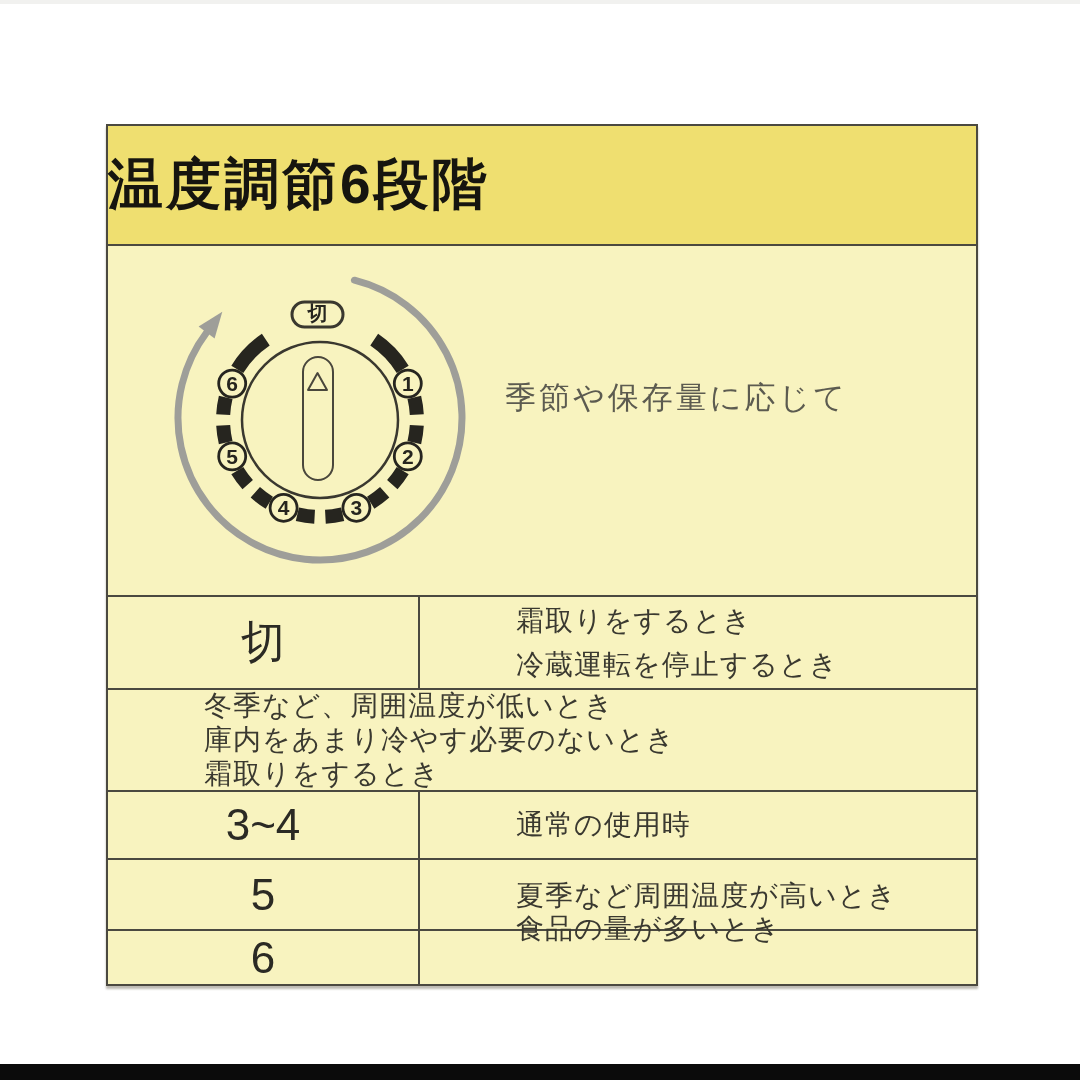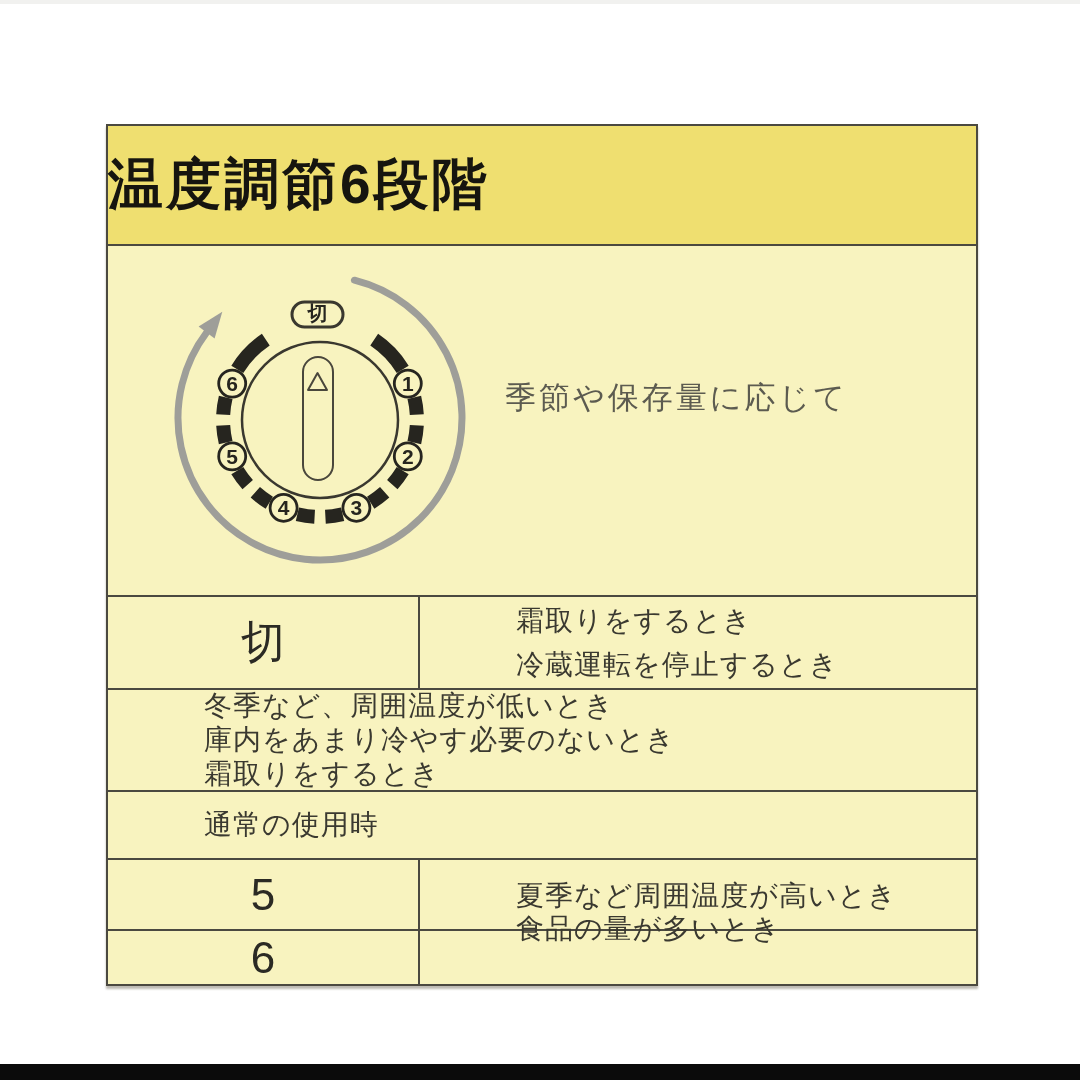--- a/index.html
+++ b/index.html
@@ -107,20 +107,21 @@
         </div>
       </div>
       <div class="t-row">
         <div class="t-lines">
           <div>冬季など、周囲温度が低いとき</div>
           <div>庫内をあまり冷やす必要のないとき</div>
           <div>霜取りをするとき</div>
         </div>
       </div>
       <div class="t-row">
+        <div class="t-label">3~4</div>
         <div class="t-lines">
           <div>通常の使用時</div>
         </div>
       </div>
       <div class="t-row">
         <div class="t-label">5</div>
         <div class="t-lines">
           <div>夏季など周囲温度が高いとき</div>
           <div>食品の量が多いとき</div>
         </div>

